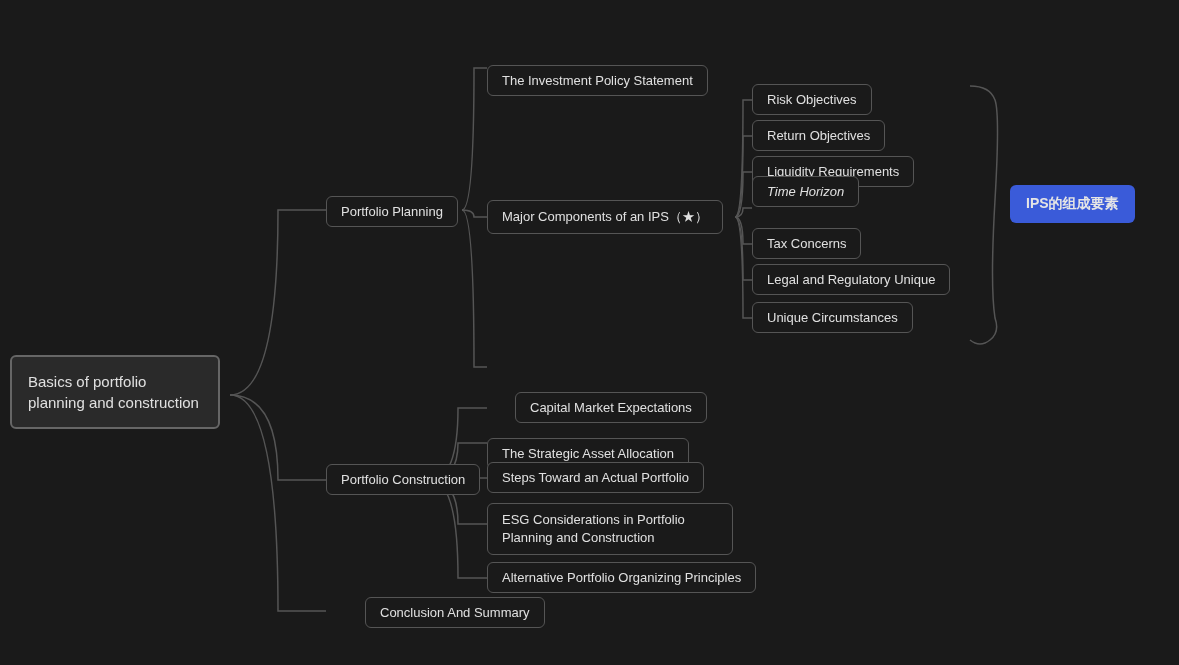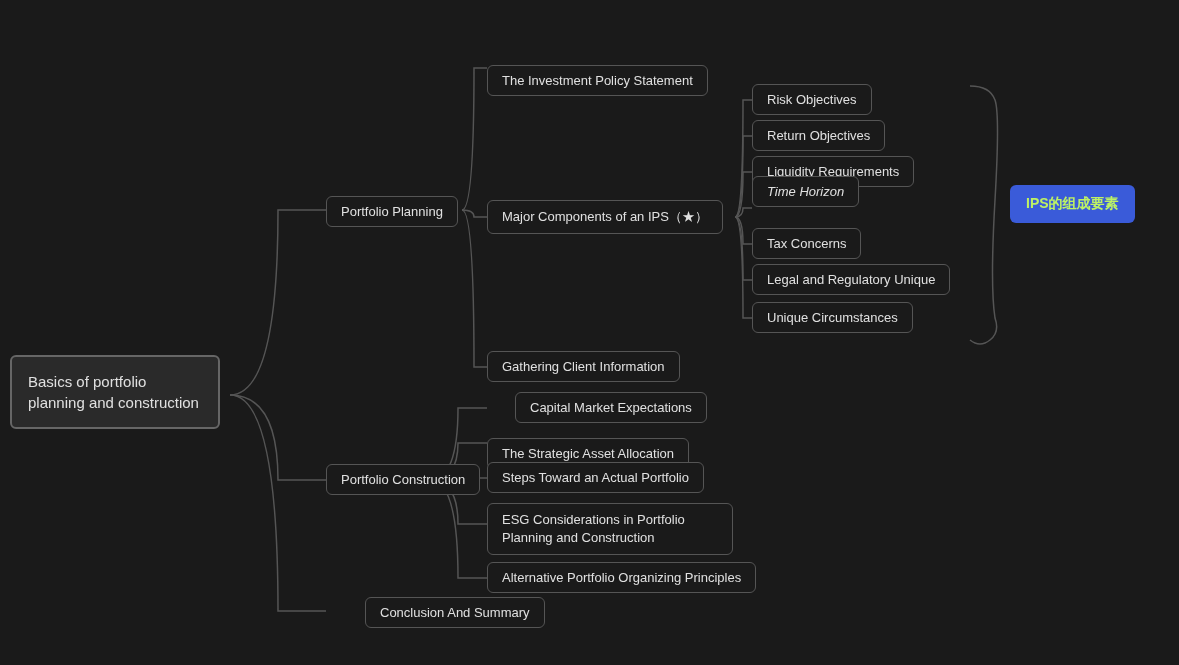--- a/index.html
+++ b/index.html
@@ -42,21 +42,21 @@
       background: #2a2a2a;
       border: 2px solid #666;
       font-size: 15px;
       white-space: normal;
       width: 210px;
       line-height: 1.4;
       padding: 14px 16px;
     }
     .node-highlight {
       background: #3a5bd9;
-      color: #bef264;
+      color: #e5e5e5;
       border: none;
       border-radius: 6px;
       padding: 10px 16px;
       font-size: 14px;
       font-weight: bold;
     }
   </style>
 </head>
 <body>
 
@@ -102,23 +102,20 @@
   <div class="node" style="left:326px; top:597px;margin-left:39px;">
     <div class="node-box">Conclusion And Summary</div>
   </div>
 
   <div class="node" style="left:487px; top:44px;margin-top:21px;">
     <div class="node-box">The Investment Policy Statement</div>
   </div>
   <div class="node" style="left:487px; top:200px;">
     <div class="node-box">Major Components of an IPS（★）</div>
   </div>
-  <div class="node" style="left:487px; top:351px;">
-    <div class="node-box">Gathering Client Information</div>
-  </div>
   <div class="node" style="left:515px; top:392px;">
     <div class="node-box">Capital Market Expectations</div>
   </div>
   <div class="node" style="left:487px; top:438px;">
     <div class="node-box">The Strategic Asset Allocation</div>
   </div>
   <div class="node" style="left:487px; top:462px;">
     <div class="node-box">Steps Toward an Actual Portfolio</div>
   </div>
   <div class="node" style="left:487px; top:503px; max-width:310px;">

